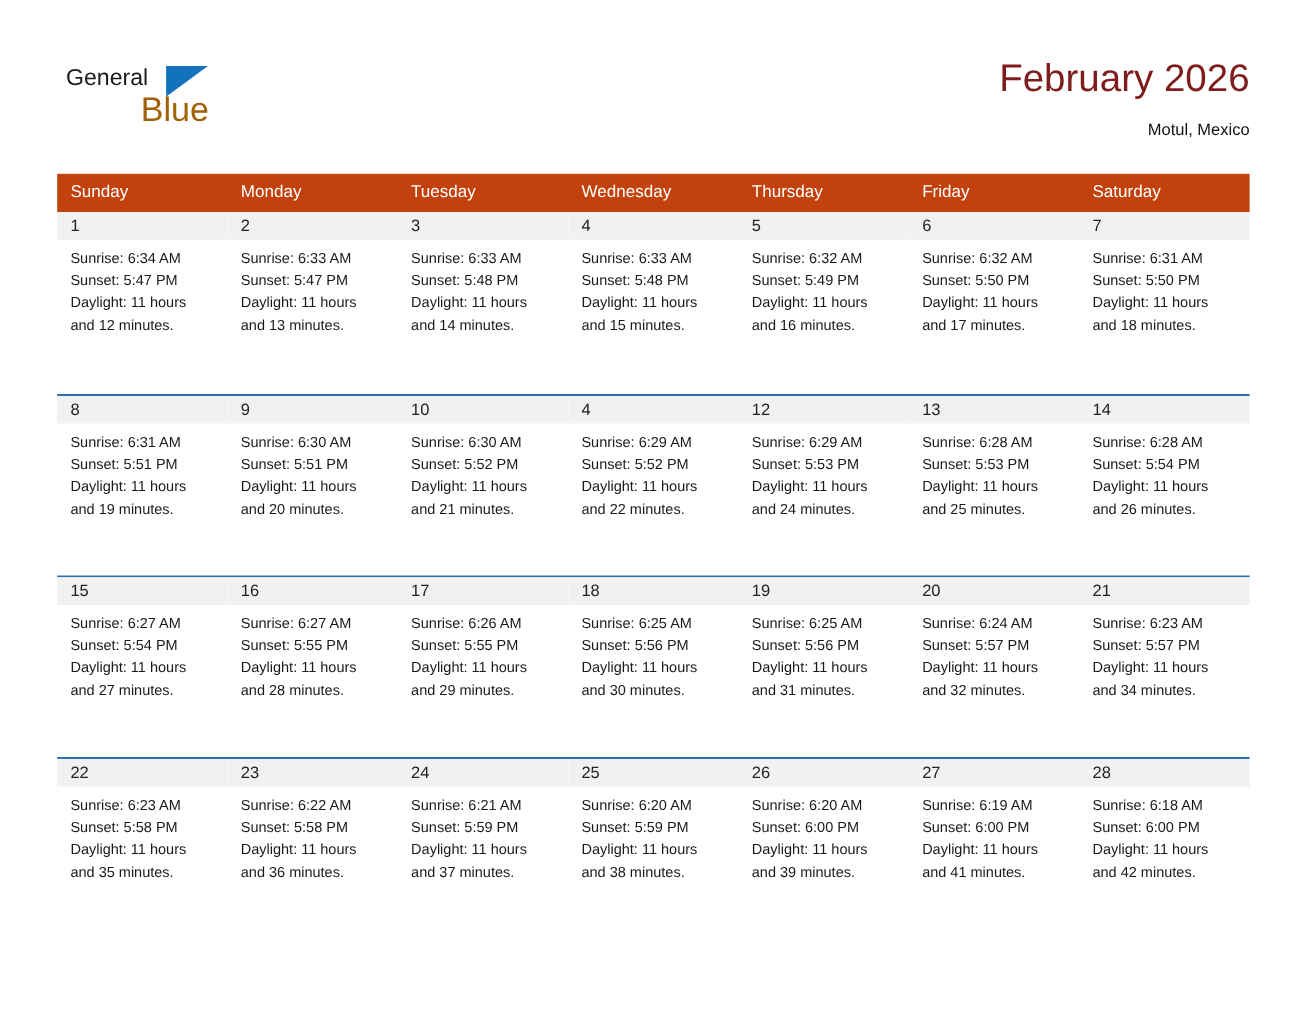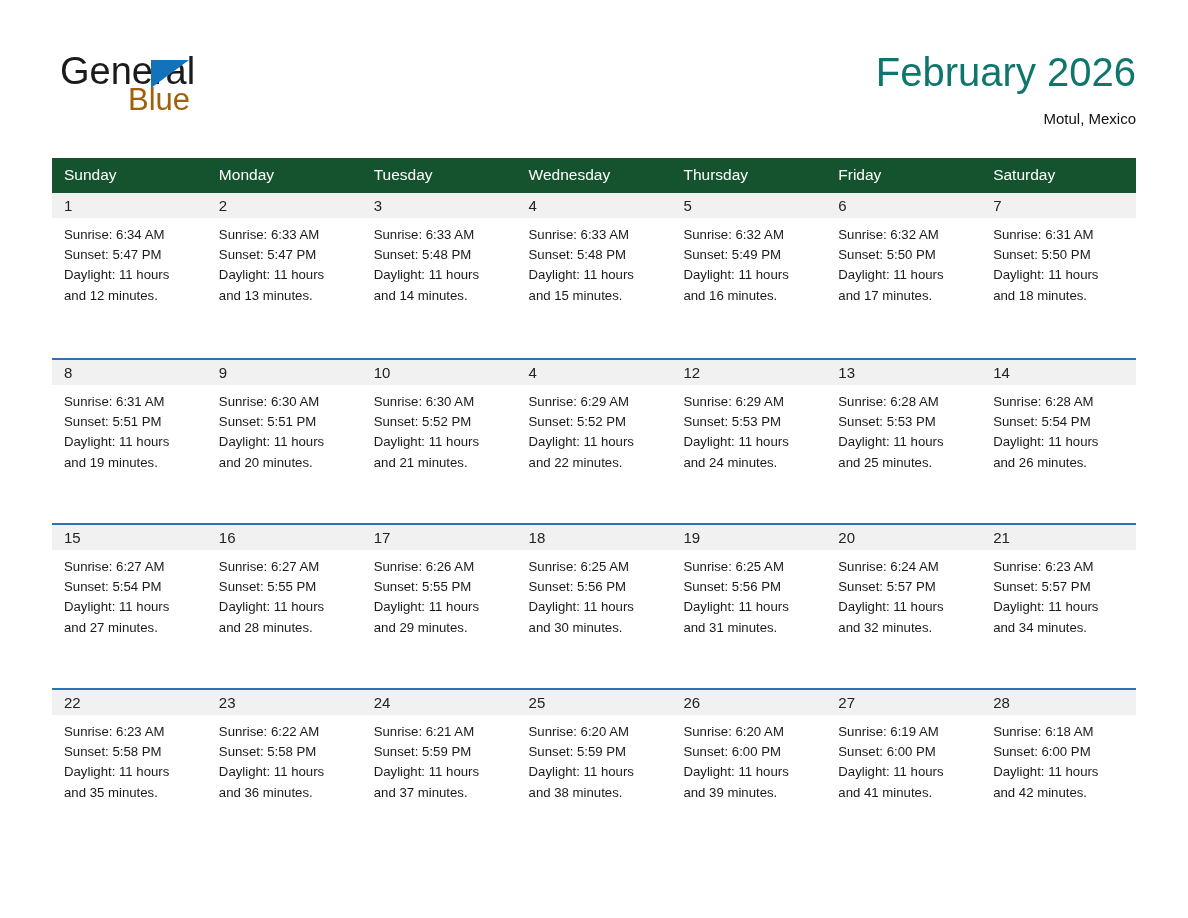--- a/index.html
+++ b/index.html
@@ -33,21 +33,21 @@
     height: 112px;
   }
 
   .logo {
     position: relative;
     width: 200px;
     height: 70px;
     flex: 0 0 auto;
   }
   .logo-general {
-    font-size: 38px;
+    font-size: 21px;
     color: #1b1b1b;
     letter-spacing: 0px;
     line-height: 34px;
     font-weight: 400;
     position: absolute;
     left: 8px;
     top: 8px;
   }
   .logo-tri {
     position: absolute;
@@ -67,44 +67,44 @@
     color: #a16207;
     font-weight: 400;
   }
 
   .title-block {
     text-align: right;
     flex: 0 0 auto;
     padding-top: 2px;
   }
   .cal-title {
-    font-size: 40px;
+    font-size: 35px;
     line-height: 48px;
     font-weight: 400;
-    color: #0f766e;
+    color: #7f1d1d;
     white-space: nowrap;
   }
   .cal-subtitle {
     font-size: 15px;
     line-height: 30px;
     font-weight: 400;
     color: #111111;
     margin-top: 8px;
     white-space: nowrap;
   }
 
   
   .calendar {
     margin: 46px 52px 0 52px;
     width: 1084px;
   }
 
   .weekday-row {
     display: flex;
-    background: #14532d;
+    background: #c2410c;
   }
   .weekday-cell {
     flex: 1 1 0;
     color: #ffffff;
     font-size: 15.5px;
     line-height: 18px;
     padding: 8px 0 9px 12px;
     white-space: nowrap;
   }
 

